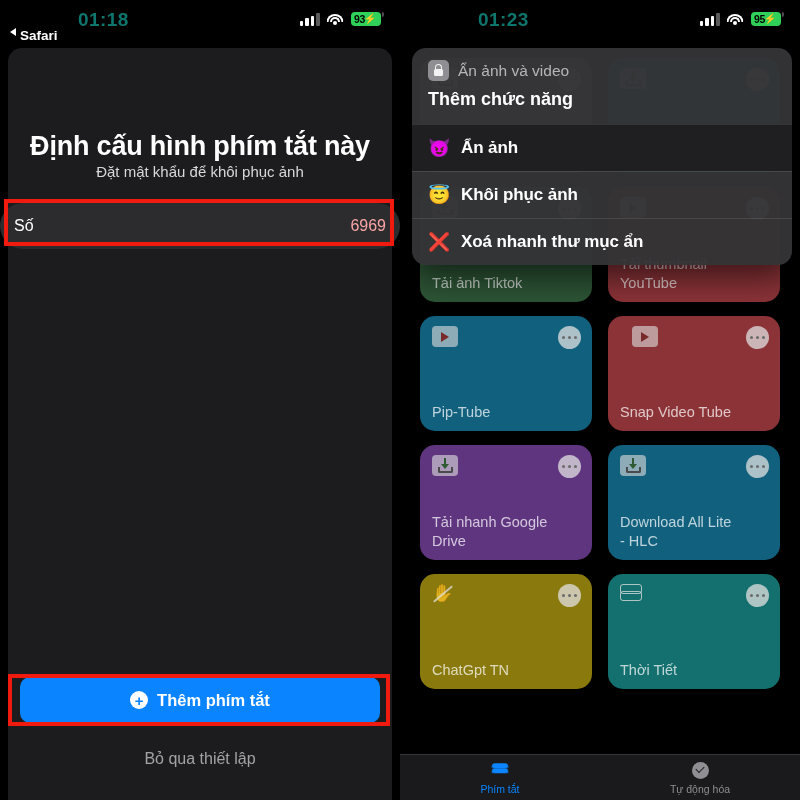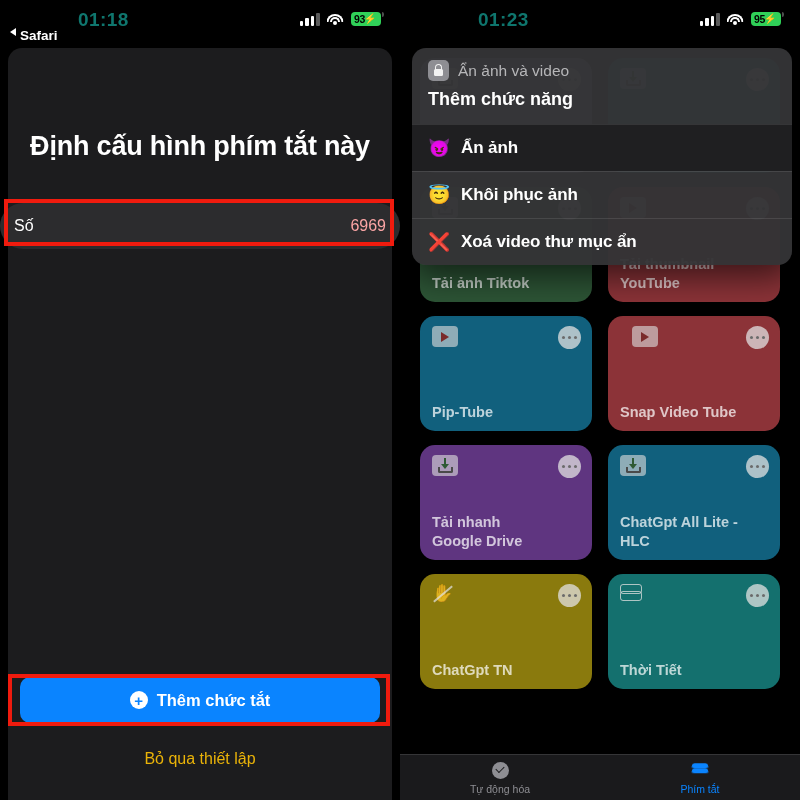--- a/index.html
+++ b/index.html
@@ -44,31 +44,31 @@
   .field-wrap { position:absolute; top:155px; left:-8px; right:-8px; height:46px; background:#2c2c2e;
                 display:flex; align-items:center; justify-content:space-between; padding:0 14px;border-radius:23px; }
   .field-label { color:#fff; font-size:16px; }
   .field-value { color:#fca5a5; font-size:16px; }
 
   .cta { position:absolute; left:12px; right:12px; bottom:77px; height:46px; background:#0a84ff;
          border-radius:10px; display:flex; align-items:center; justify-content:center; gap:9px; cursor:pointer; }
   .cta-label { color:#fff; font-size:16.5px; font-weight:700; }
   .plus-ic { width:18px; height:18px; border-radius:50%; background:#fff; color:#0a84ff; font-size:15px;
              font-weight:700; display:flex; align-items:center; justify-content:center; line-height:1; }
-  .skip { position:absolute; left:0; right:0; bottom:32px; text-align:center; color:#eab308; font-size:16px; cursor:pointer; }
+  .skip { position:absolute; left:0; right:0; bottom:32px; text-align:center; color:#a3a3a3; font-size:16px; cursor:pointer; }
 
   
   .hl { position:absolute; border:4px solid #f01b0e; z-index:40; pointer-events:none; }
 
   
   .grid { position:absolute; top:58px; left:0; right:0; bottom:46px; padding:0 20px;
           display:grid; grid-template-columns:1fr 1fr; gap:14px 16px; align-content:start; }
   .card { position:relative; border-radius:15px; height:115px; padding:10px 12px; overflow:hidden; cursor:pointer; }
   .card-name { position:absolute; left:12px; right:40px; bottom:9px; color:rgba(255,255,255,.72);
-               font-size:14.5px; line-height:19px; font-weight:700; }
+               font-size:14.5px; line-height:19px; font-weight:400; }
   .card-ic { width:26px; height:21px; border-radius:4px; background:rgba(220,220,220,.62);
              display:flex; align-items:center; justify-content:center; }
   .dots { position:absolute; right:11px; top:10px; width:23px; height:23px; border-radius:50%;
           background:rgba(225,225,225,.75); display:flex; align-items:center; justify-content:center; gap:2.3px; }
   .dots i { width:3.6px; height:3.6px; border-radius:50%; background:#6b6b6b; display:block; }
   .ic-play { width:0; height:0; border-top:5px solid transparent; border-bottom:5px solid transparent; border-left:8px solid #7a2a2a; }
   .dl { position:relative; width:15px; height:15px; }
   .dl .tray { position:absolute; bottom:0; left:0; width:15px; height:6px; border:2px solid #4a4a4a; border-top:none; border-radius:0 0 2px 2px; }
   .dl .arr { position:absolute; top:0; left:6px; width:2px; height:8px; background:#2f5a34; }
   .dl .head { position:absolute; top:6px; left:3.5px; width:0; height:0; border-left:4px solid transparent;
@@ -148,29 +148,30 @@
       </div>
     </div>
 
     <div class="back-chip">
       <span class="back-tri"></span>
       <span>Safari</span>
     </div>
 
     <div class="sheet">
       <div class="sheet-title">Định cấu hình phím tắt này</div>
+      <div class="sheet-sub">Đặt mật khẩu để khôi phục ảnh</div>
 
       <div class="field-wrap">
         <span class="field-label">Số</span>
         <span class="field-value">6969</span>
       </div>
 
       <div class="cta">
         <span class="plus-ic">+</span>
-        <span class="cta-label">Thêm chức tắt</span>
+        <span class="cta-label">Thêm phím tắt</span>
       </div>
 
       <div class="skip">Bỏ qua thiết lập</div>
     </div>
 
     <div class="hl" style="left:4px; top:199px; width:390px; height:47px;"></div>
     <div class="hl" style="left:8px; top:674px; width:382px; height:52px;"></div>
   </div>
 
   <div class="panel">
@@ -299,21 +300,21 @@
               <span class="arr"></span>
               <span class="head"></span>
               <span class="tray"></span>
             </span>
           </span>
           <span class="dots">
             <i></i>
             <i></i>
             <i></i>
           </span>
-          <span class="card-name">ChatGpt All Lite - HLC</span>
+          <span class="card-name">Download All Lite - HLC</span>
         </div>
         <div class="card" style="background: rgb(138, 122, 13);"><span class="hand">✋<span class="slash"></span></span><span class="dots">
             <i></i>
             <i></i>
             <i></i>
           </span><span class="card-name">ChatGpt TN</span></div>
         <div class="card" style="background: rgb(20, 112, 110);">
           <span style="display:block"><span class="layers"><span style="top:0"></span><span style="top:7px"></span></span></span>
           <span class="dots">
             <i></i>
@@ -337,37 +338,37 @@
           <div class="ctx-item hl-row">
             <span class="emj">😈</span>
             <span class="lbl">Ẩn ảnh</span>
           </div>
           <div class="ctx-item">
             <span class="emj">😇</span>
             <span class="lbl">Khôi phục ảnh</span>
           </div>
           <div class="ctx-item">
             <span class="emj">❌</span>
-            <span class="lbl">Xoá video thư mục ẩn</span>
+            <span class="lbl">Xoá nhanh thư mục ẩn</span>
           </div>
         </div>
     </div>
 
     <div class="tabbar">
-      <div class="tab">
-        <div class="tab-ic">
-            <div class="t-check"></div>
-          </div>
-        <div class="tab-lbl">Tự động hóa</div>
-      </div>
       <div class="tab active">
         <div class="tab-ic">
           <div class="t-layers">
               <b style="top:0;"></b>
               <b style="top:5px;"></b>
             </div>
         </div>
         <div class="tab-lbl">Phím tắt</div>
       </div>
+      <div class="tab">
+        <div class="tab-ic">
+            <div class="t-check"></div>
+          </div>
+        <div class="tab-lbl">Tự động hóa</div>
+      </div>
     </div>
 
   </div>
 </div>
 
 </body></html>

